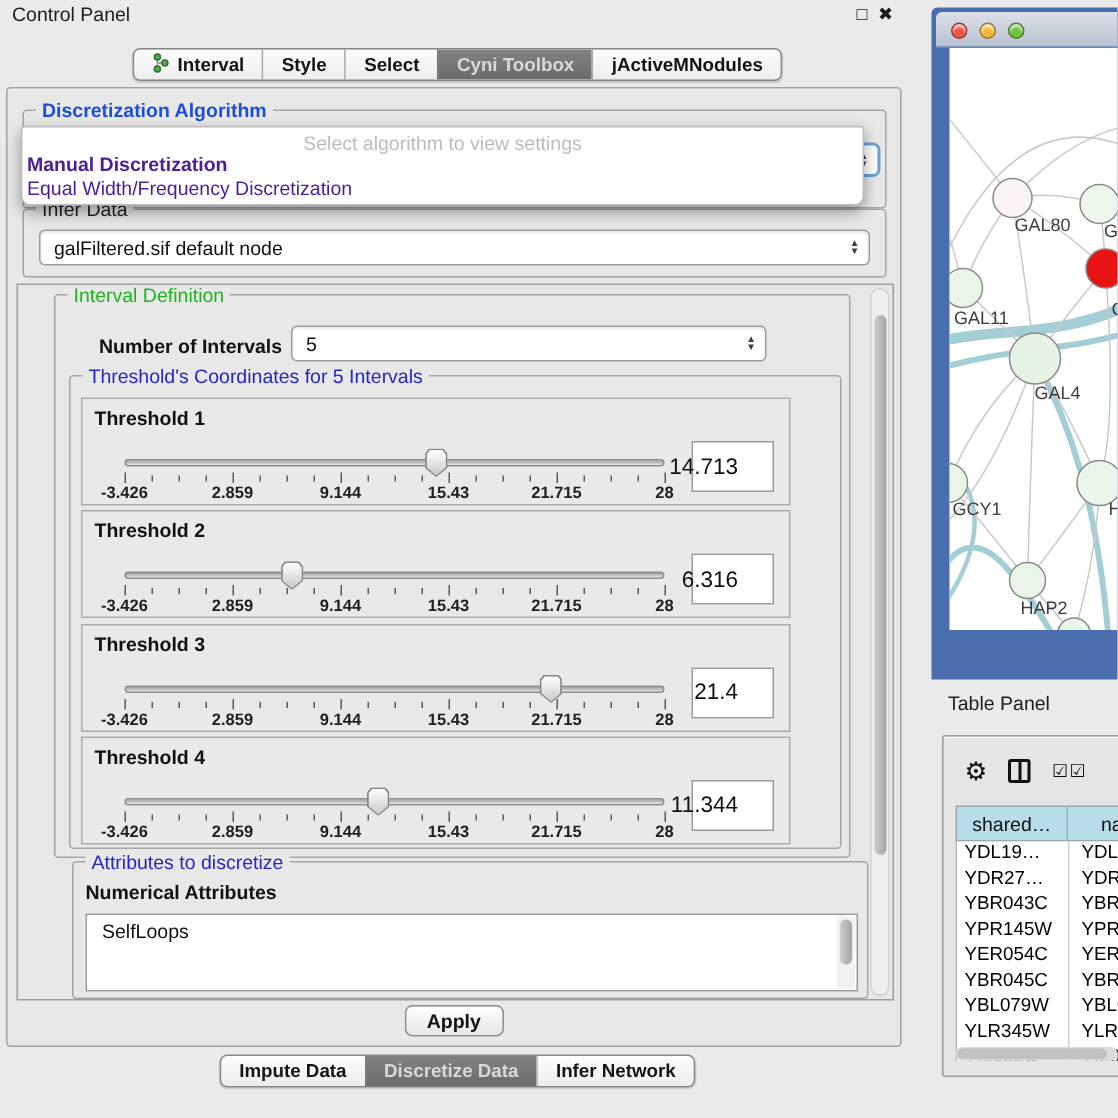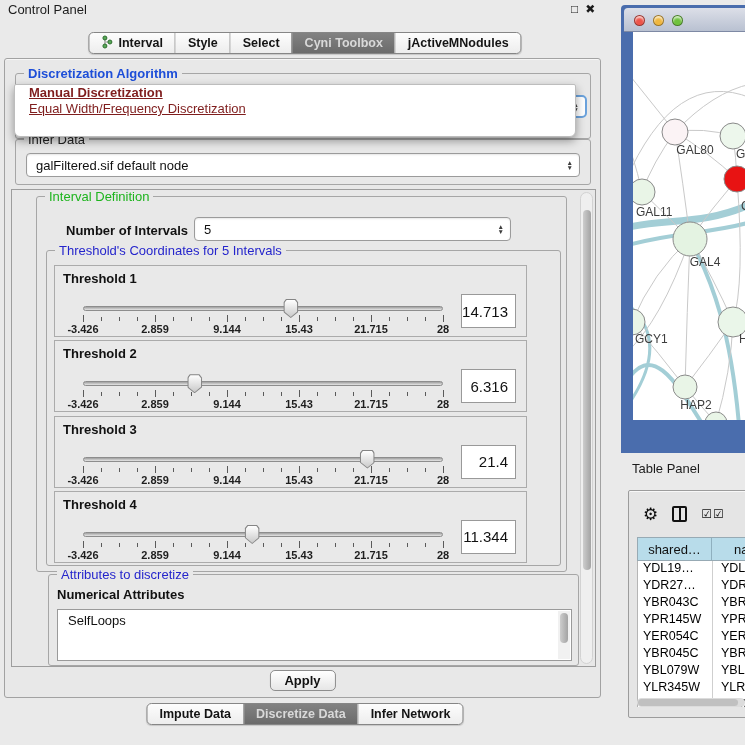--- a/index.html
+++ b/index.html
@@ -40,21 +40,21 @@
     box-shadow:inset 0 1px 2px rgba(0,0,0,.10);}
   .stepper{position:absolute;right:6px;top:50%;transform:translateY(-50%);display:flex;
     flex-direction:column;align-items:center;color:#3c3c3c;}
   .stepper i{font-style:normal;font-size:6.5px;line-height:5px;}
 
   
   #algo-popup{position:absolute;left:9px;top:25px;width:562px;height:53px;background:#fff;
     border:1px solid #bdbdbd;border-radius:2px 2px 6px 6px;z-index:10;
     box-shadow:0 4px 10px rgba(0,0,0,.38);}
   #algo-placeholder{text-align:center;color:#bcbcbc;font-size:13px;padding-top:3px;height:17px;}
-  .algo-opt{font-size:13px;color:#7f1d1d;padding-left:14px;line-height:16px;text-decoration:underline;}
+  .algo-opt{font-size:13px;color:#4c1d95;padding-left:3px;line-height:16px;}
   .algo-opt.bold{font-weight:bold;}
   #focus-combo-end{position:absolute;left:556px;top:36px;width:26px;height:23px;background:#fff;
     border:2px solid var(--c-focus);border-radius:5px;z-index:2;}
 
   
   #scroll-area{position:absolute;left:6px;top:130px;width:585px;height:478px;background:#e8e8e8;
     border:1px solid #9d9d9d;overflow:hidden;}
   #v-scrollbar{position:absolute;right:2px;top:2px;bottom:2px;width:13px;background:#efefef;
     border:1px solid #d2d2d2;border-radius:7px;}
   #v-thumb{position:absolute;left:2px;top:17px;width:8px;height:360px;border-radius:5px;
@@ -72,21 +72,21 @@
   .thumb i{position:absolute;left:1px;top:1px;right:1px;bottom:1px;display:block;
     background:linear-gradient(#ffffff,#c9c9c9);
     clip-path:polygon(50% 100%,0 68%,0 18%,18% 0,82% 0,100% 18%,100% 68%);}
   .ticks{position:absolute;left:0;right:0;top:15px;height:8px;}
   .tick{position:absolute;width:1px;height:4px;background:#5a5a5a;top:2px;}
   .tick.major{height:7px;top:0;}
   .tick-labels{position:absolute;left:0;right:0;top:23px;height:12px;}
   .tick-lab{position:absolute;transform:translateX(-50%);font-size:11px;font-weight:bold;color:#1e1e1e;white-space:nowrap;}
   .value-box{position:absolute;right:10px;top:28px;width:55px;height:34px;background:#fff;
     border:1px solid #999;font-size:15px;color:#111;display:flex;align-items:center;
-    justify-content:flex-end;padding-right:7px;}
+    justify-content:flex-end;padding-right:23px;}
 
   
   #attr-list{position:absolute;left:8px;top:34px;width:515px;height:52px;background:#fff;
     border:1px solid #9a9a9a;overflow:hidden;}
   .attr-item{font-size:13px;color:#111;line-height:18px;padding-left:10px;white-space:nowrap;}
   #attr-scroll{position:absolute;right:1px;top:1px;bottom:1px;width:12px;background:#f1f1f1;}
   #attr-thumb{position:absolute;left:2px;top:2px;width:8px;height:30px;border-radius:5px;
     background:linear-gradient(90deg,#cdcdcd,#a3a3a3);}
 
   #apply-btn{position:absolute;left:50%;top:611px;transform:translateX(-50%);height:21px;
@@ -167,20 +167,21 @@
     <div class="group" style="left:10px;top:14px;width:576px;height:66px;">
       <span class="group-label faded">Discretization Algorithm</span>
     </div>
     <div id="focus-combo-end">
       <span class="stepper">
           <i>▲</i>
           <i>▼</i>
         </span>
     </div>
     <div id="algo-popup">
+      <div id="algo-placeholder">Select algorithm to view settings</div>
       <div id="algo-options">
           <div class="algo-opt bold">Manual Discretization</div>
           <div class="algo-opt">Equal Width/Frequency Discretization</div>
         </div>
     </div>
 
     <div class="group" style="left:10px;top:80px;width:576px;height:46px;">
       <span class="group-label">Infer Data</span>
       <div class="combo" style="position:absolute;left:10px;top:13px;width:554px;height:24px;">
         <span>galFiltered.sif default node</span>

